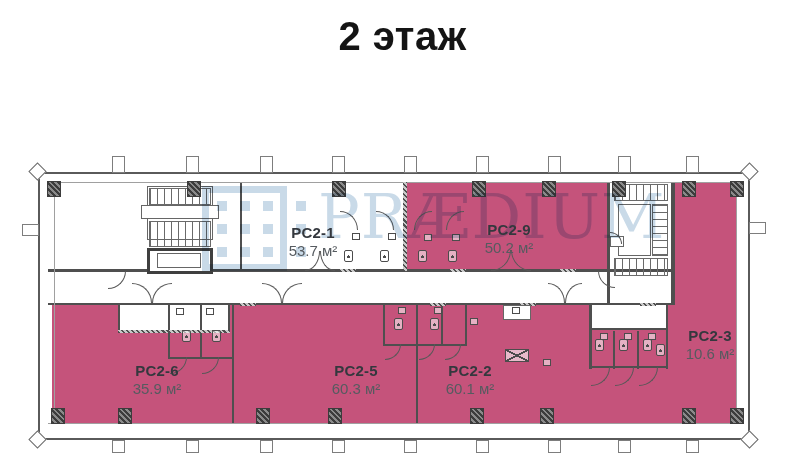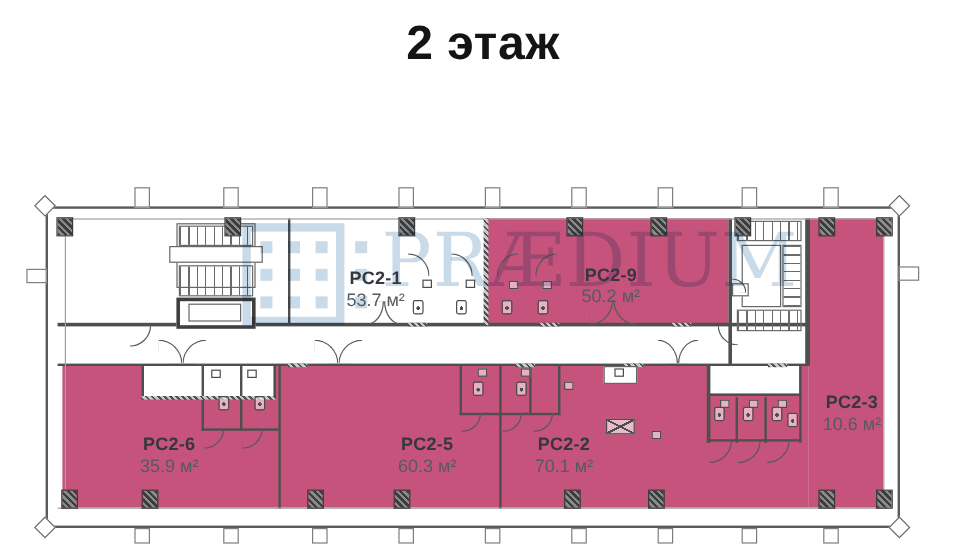--- a/index.html
+++ b/index.html
@@ -258,24 +258,24 @@
   <div class="room-label" style="left:509px; top:221px;">
     <div class="room-id">PC2-9</div>
     <div class="room-area">50.2 м²</div>
   </div>
   <div class="room-label" style="left:710px; top:327px;">
     <div class="room-id">PC2-3</div>
     <div class="room-area">10.6 м²</div>
   </div>
   <div class="room-label" style="left:470px; top:362px;">
     <div class="room-id">PC2-2</div>
-    <div class="room-area">70.1 м²</div>
+    <div class="room-area">60.1 м²</div>
   </div>
   <div class="room-label" style="left:308px; top:362px;margin-left:48px;">
     <div class="room-id">PC2-5</div>
     <div class="room-area">60.3 м²</div>
   </div>
-  <div class="room-label" style="left:141px; top:362px;">
+  <div class="room-label" style="left:157px; top:362px;">
     <div class="room-id">PC2-6</div>
     <div class="room-area">35.9 м²</div>
   </div>
 
 </div>
 
 </body></html>

